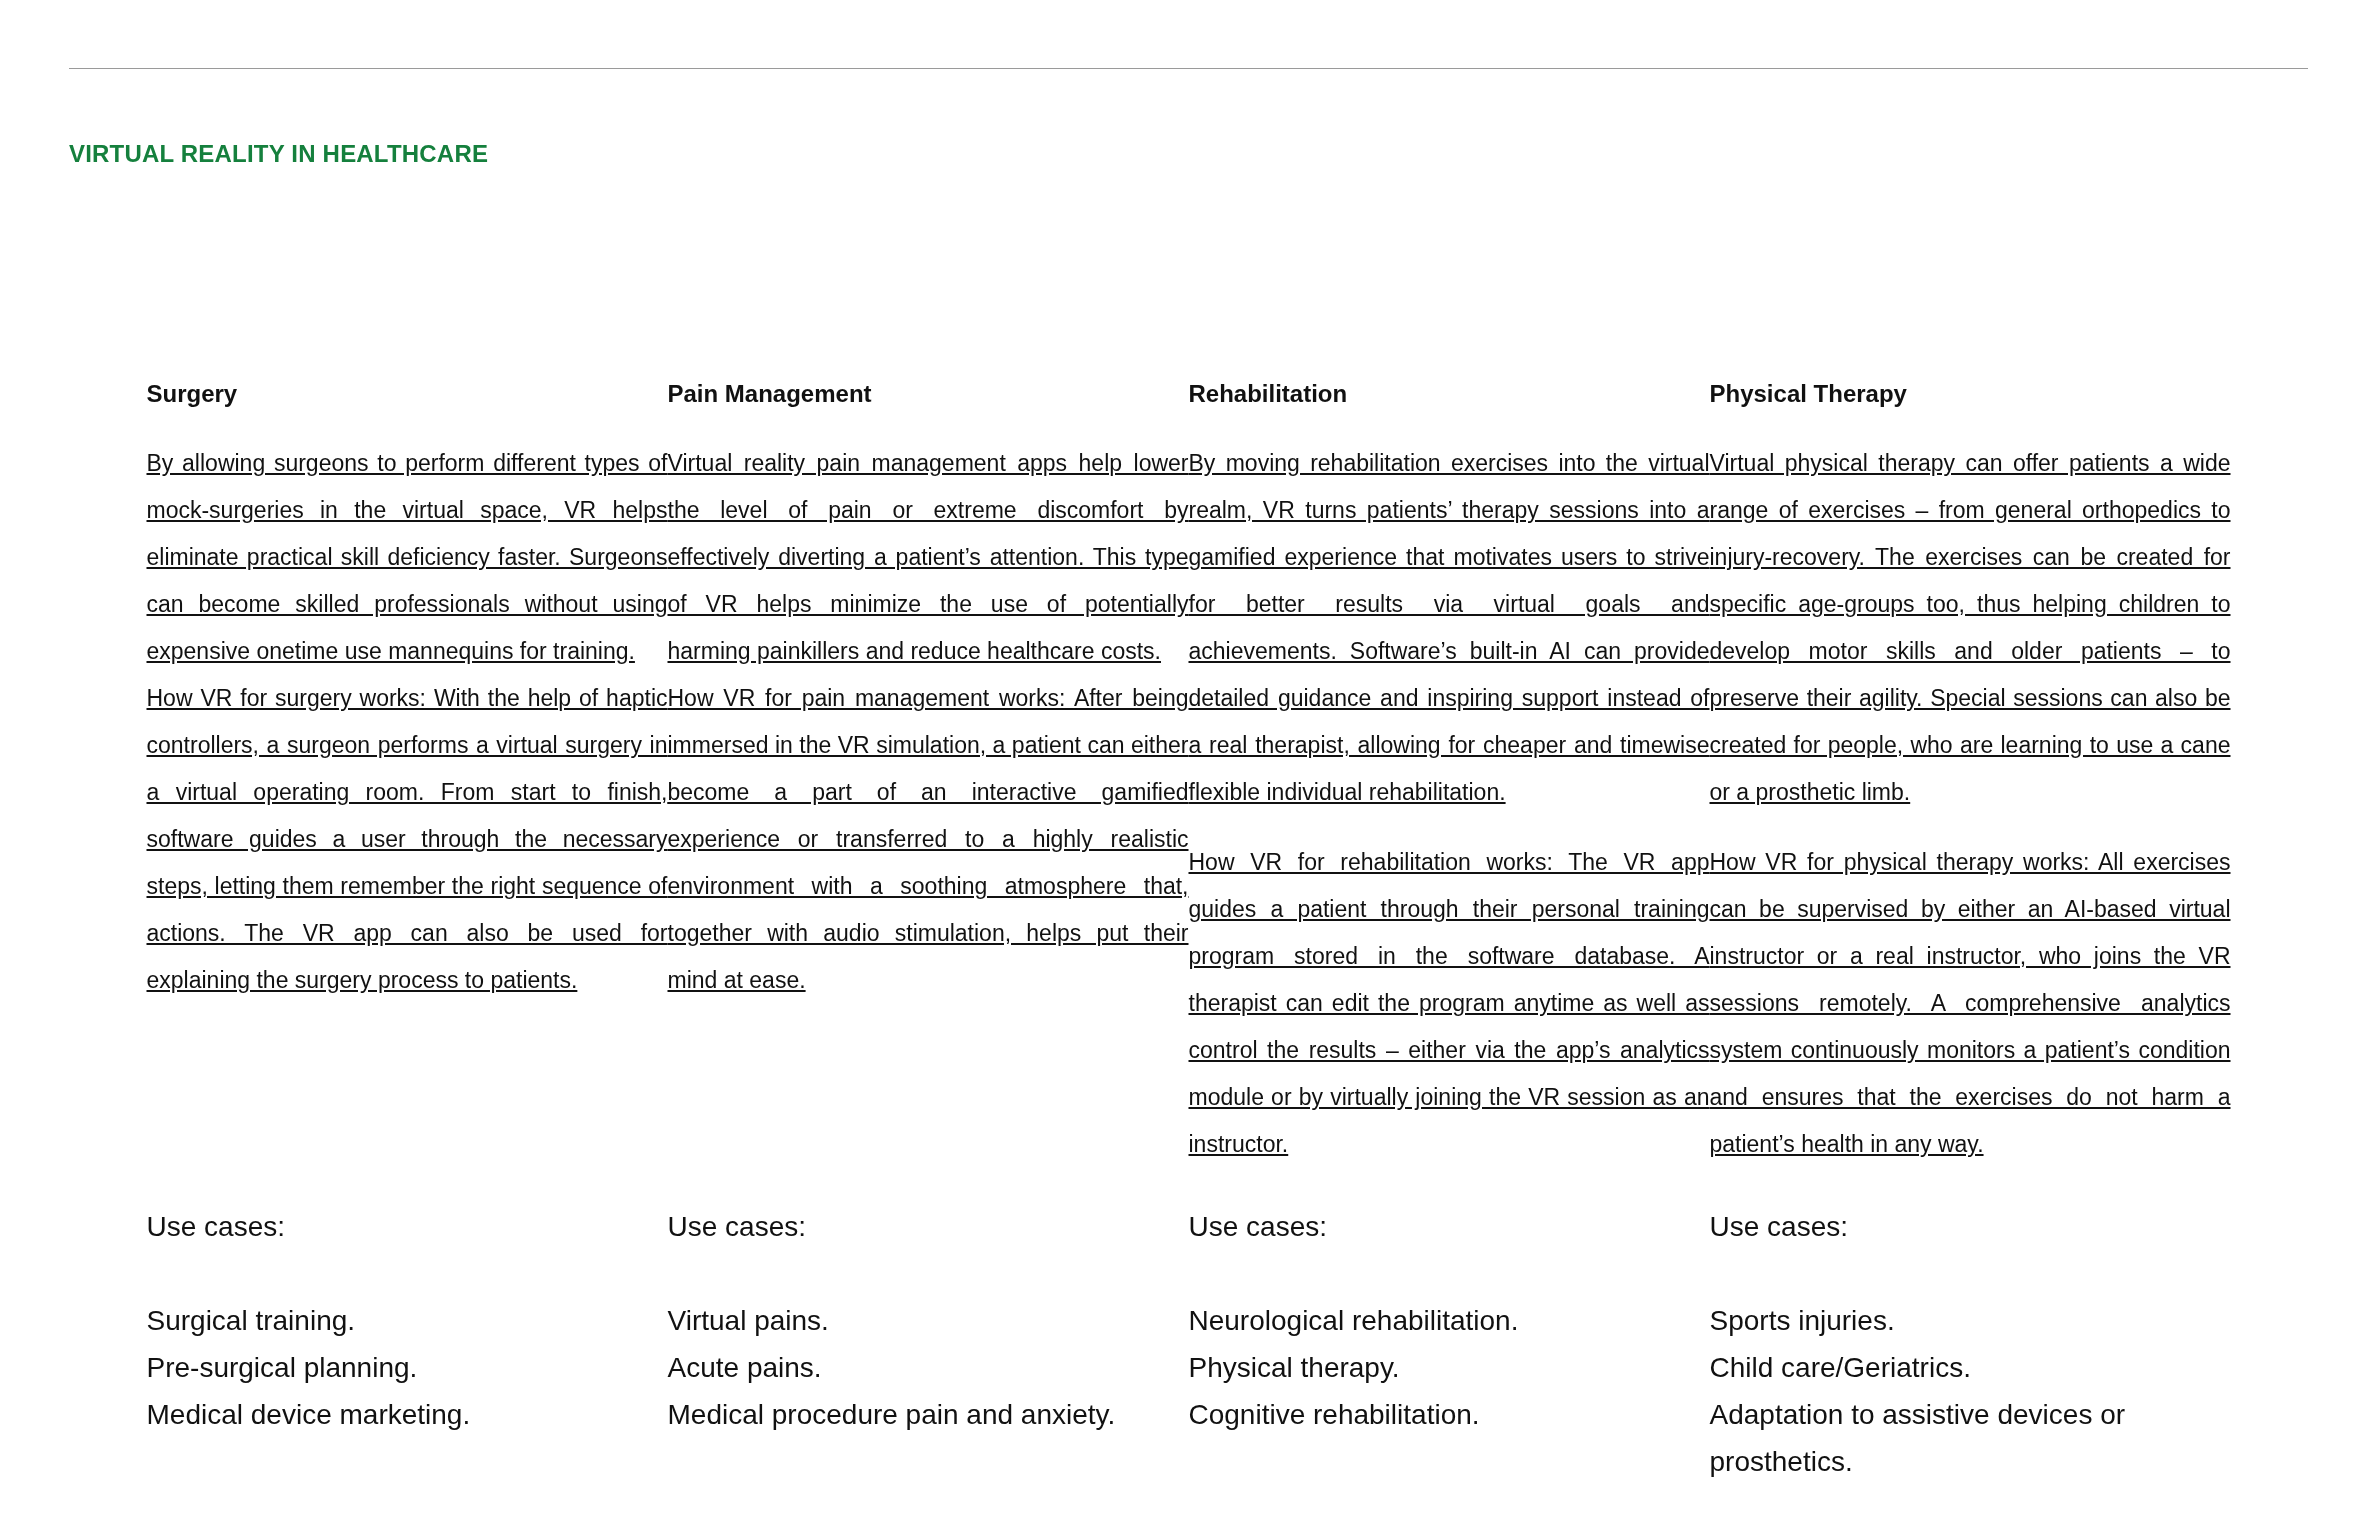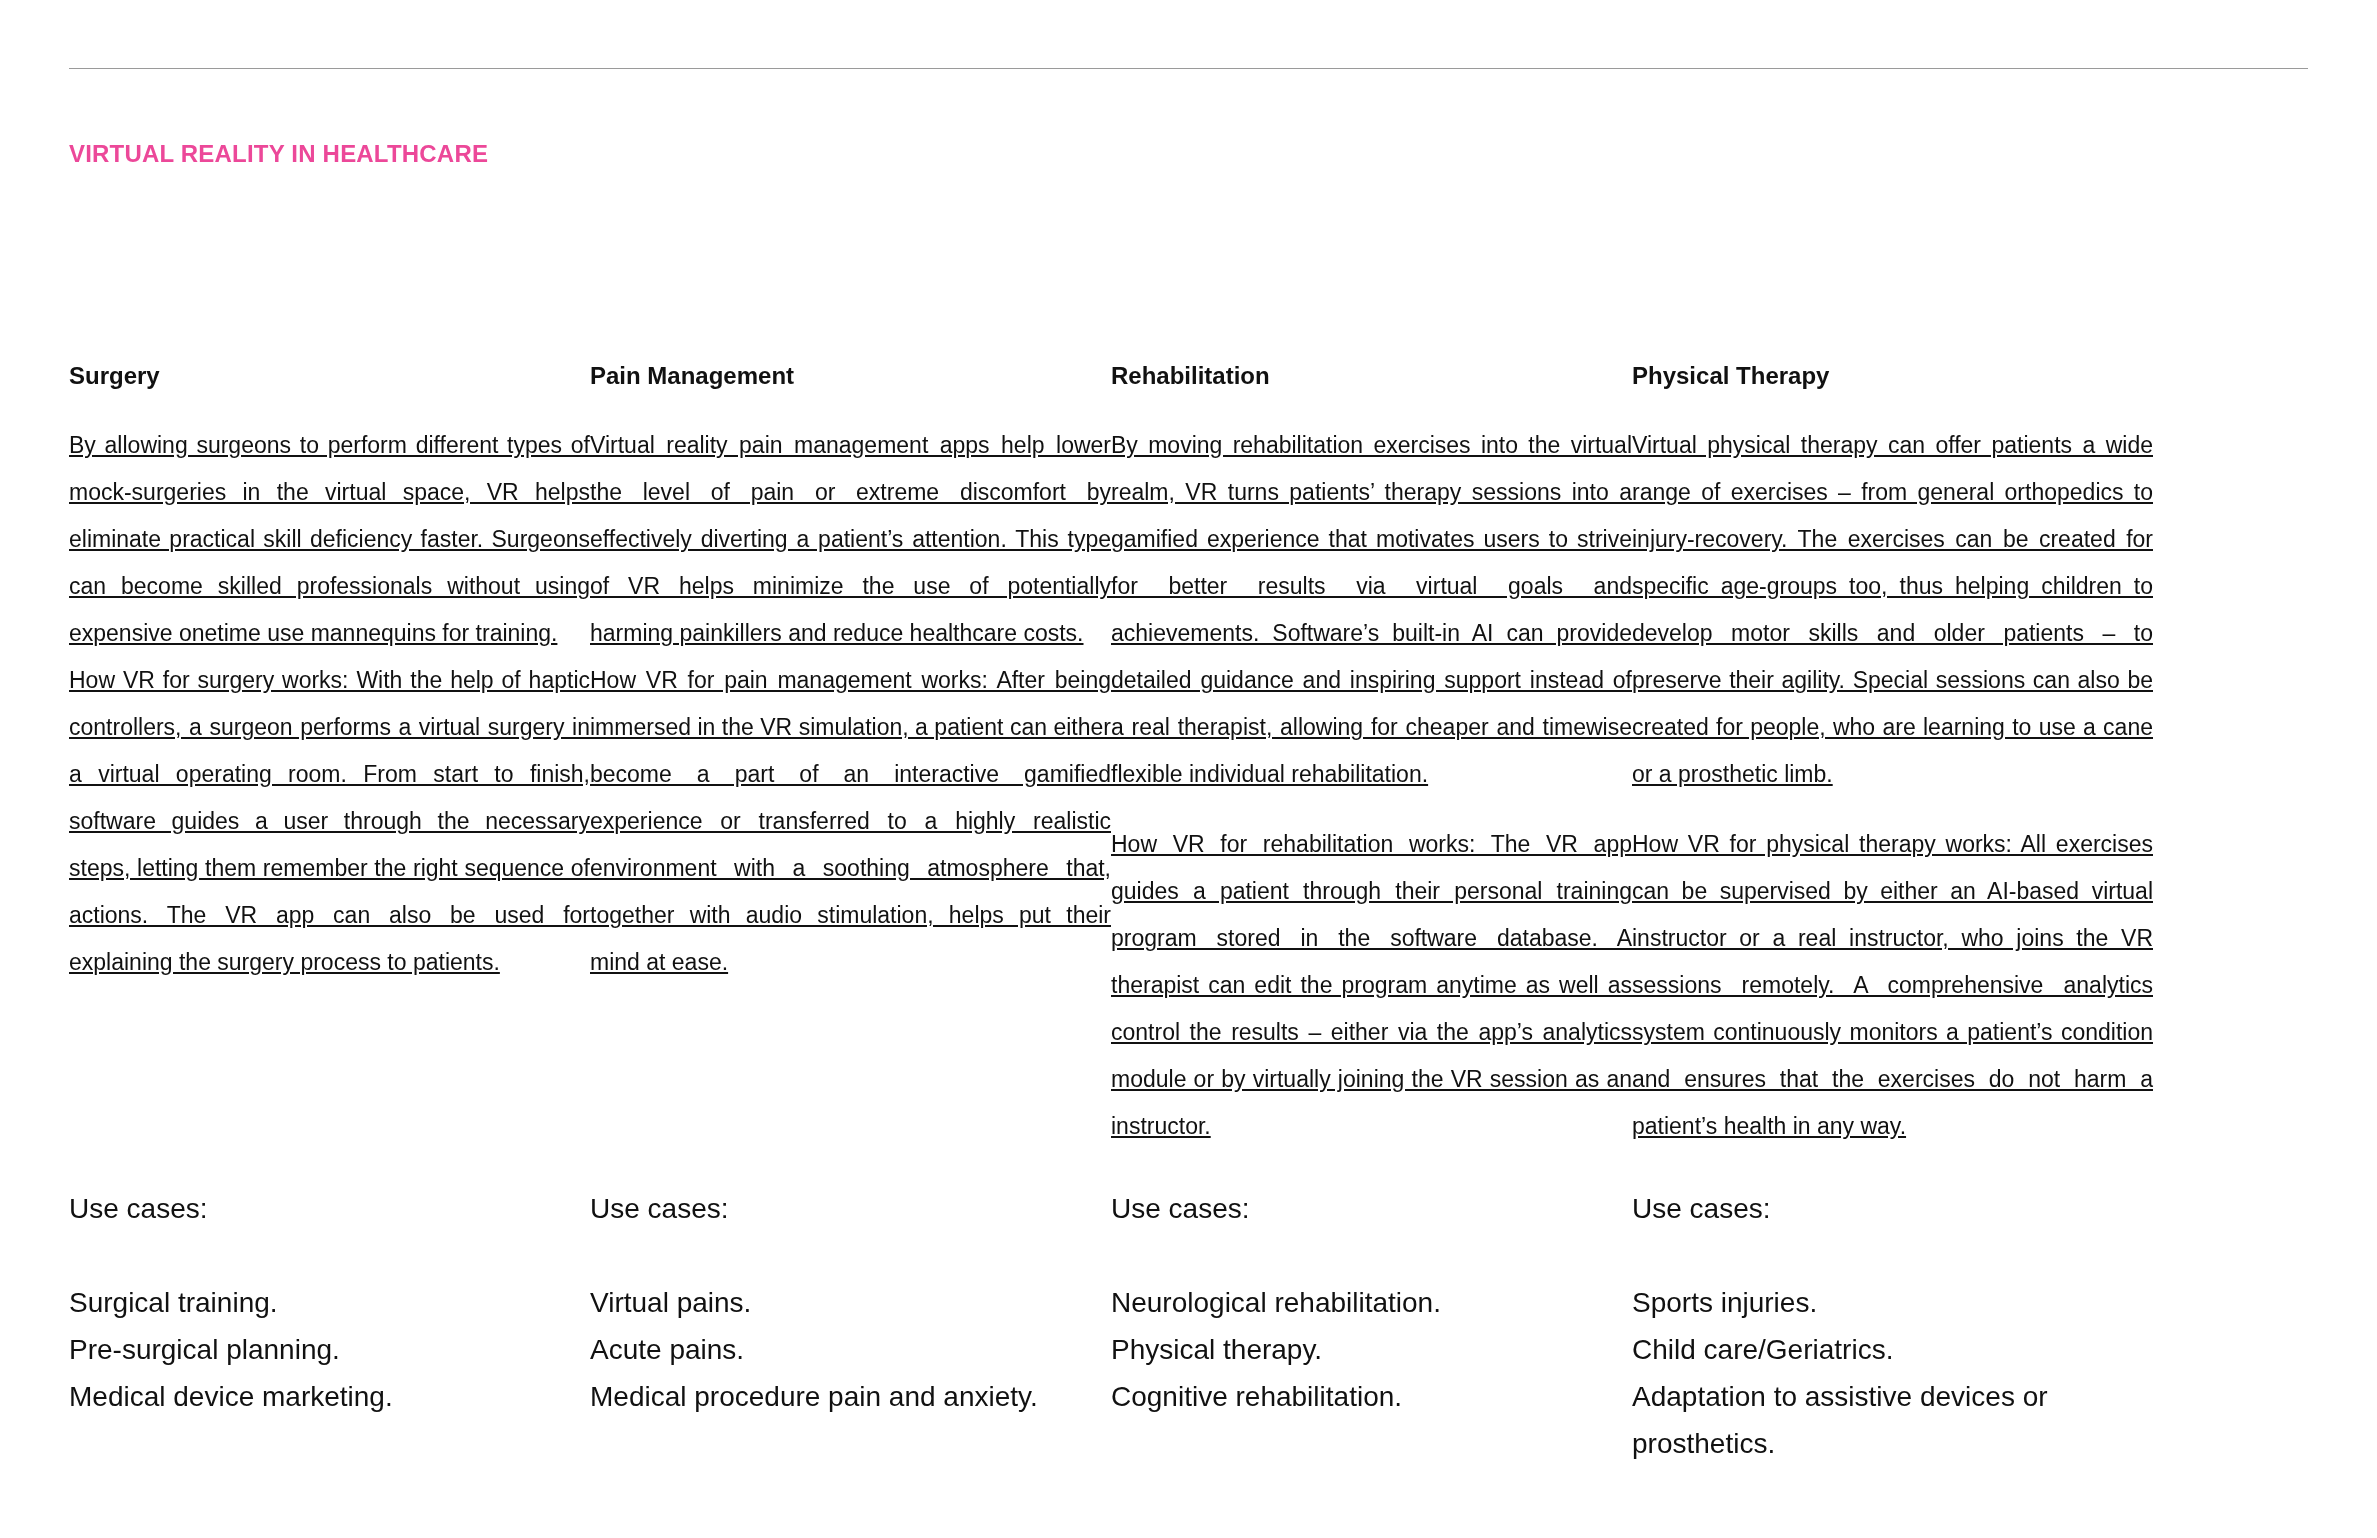--- a/index.html
+++ b/index.html
@@ -25,29 +25,29 @@
     }
     .doc-title {
       position: absolute;
       left: 69px;
       top: 140px;
       margin: 0;
       font-size: 24px;
       font-weight: 700;
       letter-spacing: 0.2px;
       line-height: 28.5px;
-      color: #ec4899;
+      color: #15803d;
     }
     .columns {
       position: absolute;
       left: 69px;
-      top: 361px;
+      top: 379px;
       width: 2239px;
       display: flex;
-      justify-content: flex-start;
+      justify-content: center;
     }
     .col {
       width: 521px;
       position: relative;
     }
     .col-heading {
       margin: 0;
       font-size: 24px;
       font-weight: 700;
       line-height: 30px;

